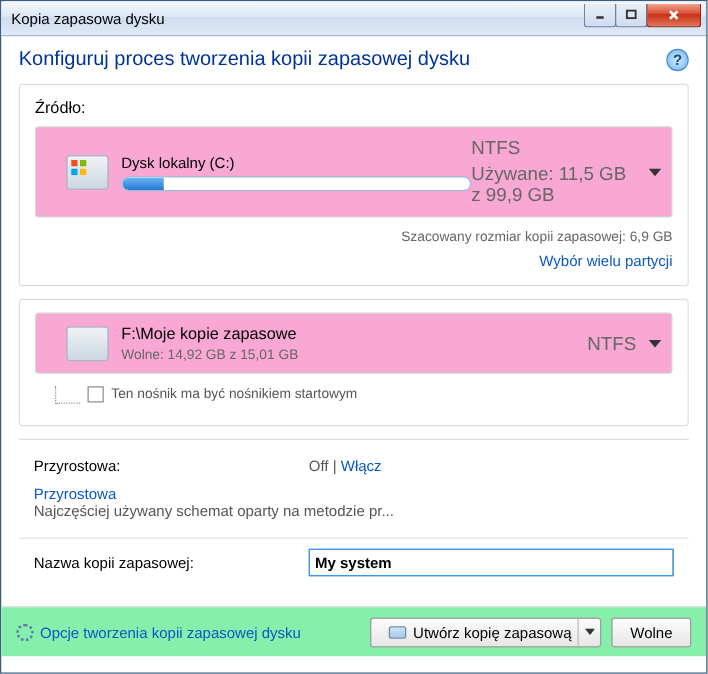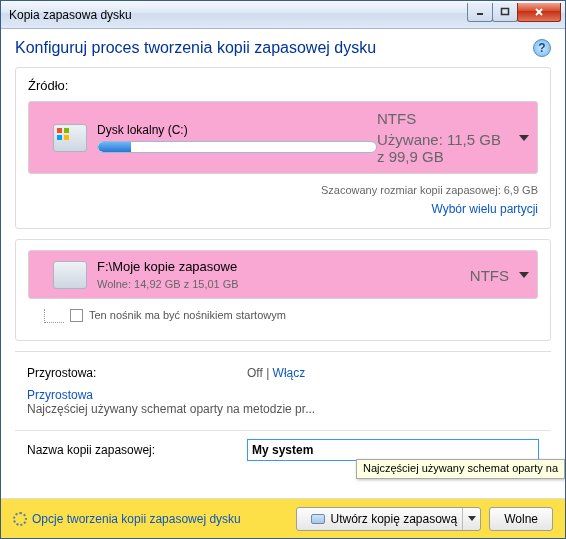--- a/index.html
+++ b/index.html
@@ -105,22 +105,22 @@
     flex:1; height:22px; border:1px solid #8e8e8e; font-size:12px;
     padding:0 4px; outline:1px solid #3399ff; outline-offset:-1px;font-weight:bold;
   }
   .tooltip {
     position:absolute; right:0; top:458px; height:20px;
     background:#ffffe1; border:1px solid #a8a8a8; font-size:11px;
     padding:2px 6px; white-space:nowrap; overflow:hidden;
     box-shadow:1px 1px 3px rgba(0,0,0,.25);
   }
   .footer {
-    position:absolute; left:0; right:0; bottom:0; height:40px;
-    border-top:1px solid #dedede; background:#fde047;
+    position:absolute; left:0; right:0; bottom:13px; height:40px;
+    border-top:1px solid #dedede; background:#86efac;
     display:flex; align-items:center; padding:0 12px;
   }
   .options-link {
     display:flex; align-items:center; font-size:12px; color:#0b57c4;
     text-decoration:none; gap:5px;
   }
   .gear {
     width:14px; height:14px; border:2px dotted #5a7ea6; border-radius:50%;
   }
   .footer .spacer { flex:1; }
@@ -231,21 +231,20 @@
         </div>
       </div>
       <div class="hr"></div>
       <div class="name-row">
         <div class="settings-label">Nazwa kopii zapasowej:</div>
         <input class="name-input" value="My system" style="">
       </div>
     </div>
   </div>
 
-  <div class="tooltip">Najczęściej używany schemat oparty na</div>
 
   <div class="footer">
     <a href="#" class="options-link">
       <span class="gear"></span>
       <span>Opcje tworzenia kopii zapasowej dysku</span>
     </a>
     <div class="spacer"></div>
     <button class="btn split">
       <span class="btn-icon"></span>
       <span>Utwórz kopię zapasową</span>

